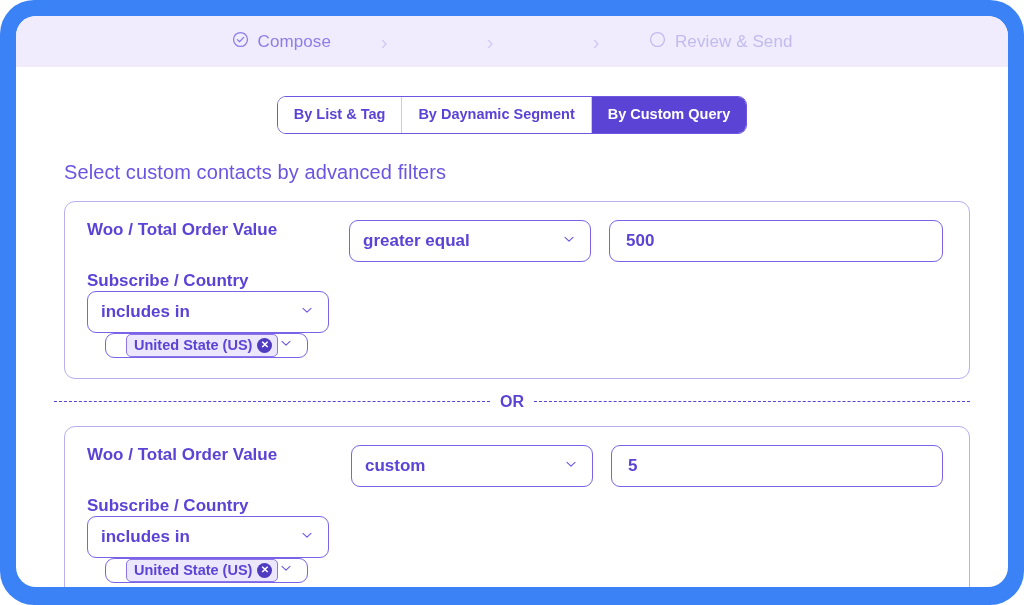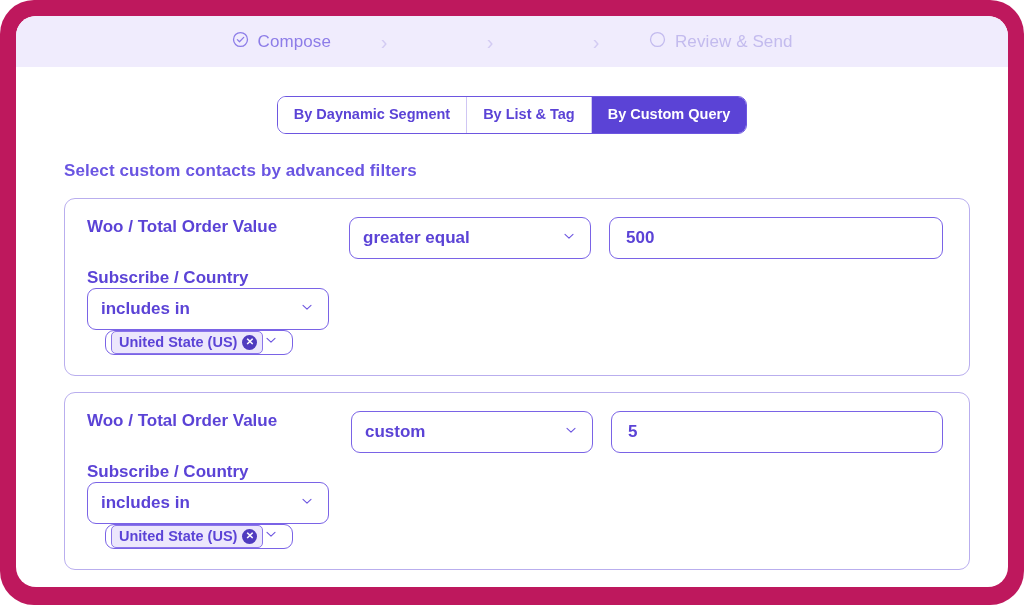--- a/index.html
+++ b/index.html
@@ -14,21 +14,21 @@
     overflow: hidden;
   }
 
   
   .frame {
     position: absolute;
     left: 0; top: 0;
     width: 1024px;
     height: 605px;
     box-sizing: border-box;
-    background: #be185d;
+    background: #3b82f6;
     border-radius: 34px;
     padding: 16px 16px 18px 16px;
   }
   .screen {
     width: 100%;
     height: 100%;
     box-sizing: border-box;
     background: #ffffff;
     border-radius: 20px;
     overflow: hidden;
@@ -98,23 +98,23 @@
   }
   .tab:last-child { border-right: none; }
   .tab.active {
     background: #5b43d6;
     color: #ffffff;
   }
 
   
   .heading {
     margin: 27px 0 17px 48px;
-    font-size: 17px;
+    font-size: 20px;
     color: #6a55e2;
-    font-weight: 700;
+    font-weight: 400;
     letter-spacing: .1px;
   }
 
   
   .group {
     margin: 17px 38px 0 48px;
     border: 1.3px solid #b9aeee;
     border-radius: 11px;
     padding: 18px 0 20px 0;
   }
@@ -172,21 +172,21 @@
     font-size: 17px;
     font-weight: 700;
     color: #5b43d6;
     line-height: 1;
   }
 
   .tag-field {
     flex: 1;
     margin-left: 18px;
     justify-content: space-between;
-    padding-left: 5px;
+    padding-left: 20px;
   }
   .chip {
     display: inline-flex;
     align-items: center;
     gap: 5px;
     background: #ece7fc;
     border: 1.2px solid #8a75e9;
     border-radius: 5px;
     padding: 3px 5px 3px 7px;
     line-height: 1;
@@ -262,22 +262,22 @@
             <circle cx="10" cy="10" r="8.2" stroke="currentColor" stroke-width="1.5"></circle>
           </svg>
         </span>
         <span class="step-label">Review &amp; Send</span>
       </div>
 
     </div>
 
     <div class="tabs-wrap">
       <div class="tabs">
+        <div class="tab">By List &amp; Tag</div>
         <div class="tab">By Daynamic Segment</div>
-        <div class="tab">By List &amp; Tag</div>
         <div class="tab active">By Custom Query</div>
       </div>
     </div>
 
     <div class="heading">Select custom contacts by advanced filters</div>
 
     <div class="group">
 
       <div class="row">
         <div class="field-label">Woo / Total Order Value</div>
@@ -316,20 +316,25 @@
           <span class="chevron">
             <svg width="16" height="16" viewBox="0 0 20 20" fill="none">
               <path d="M5 8l5 4.6L15 8" stroke="currentColor" stroke-width="1.4" stroke-linecap="round" stroke-linejoin="round"></path>
             </svg>
           </span>
         </div>
       </div>
 
     </div>
 
+    <div class="or-divider">
+      <span class="or-line"></span>
+      <span class="or-text">OR</span>
+      <span class="or-line"></span>
+    </div>
 
     <div class="group second">
 
       <div class="row">
         <div class="field-label">Woo / Total Order Value</div>
 
         <div class="control select">
           <span class="select-value">custom</span>
           <span class="chevron">
             <svg width="16" height="16" viewBox="0 0 20 20" fill="none">

